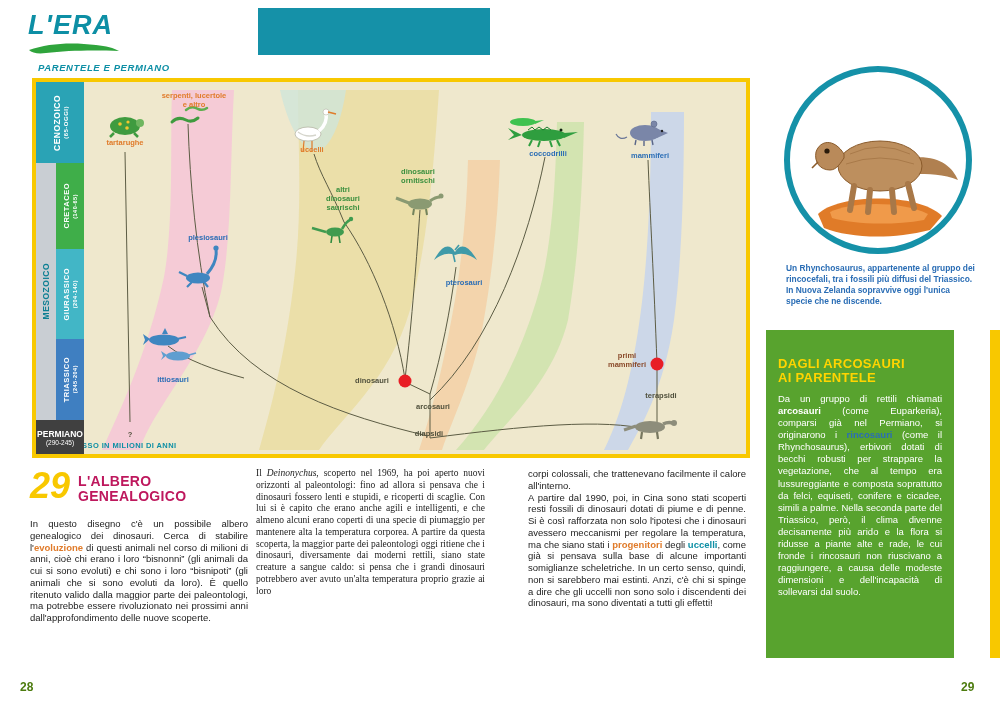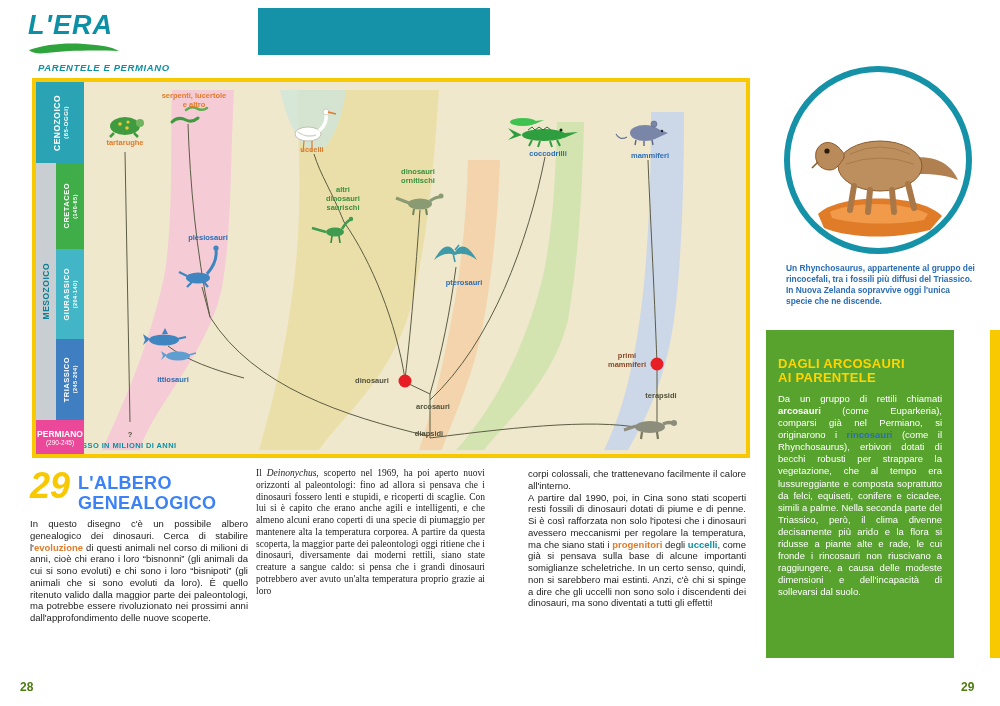--- a/index.html
+++ b/index.html
@@ -28,37 +28,37 @@
   .vname { font-size:8.5px; } .vrange { font-size:6px; }
   .cenozoico { height:81px; background:#2aa3b5; }
   .era-mid { height:257px; display:flex; }
   .mesozoico { width:20px; background:#c9ced3; display:flex; align-items:center; justify-content:center; }
   .mesozoico .vtext { color:#0d7f93; font-size:8.5px; }
   .sub-col { width:28px; display:flex; flex-direction:column; }
   .cretaceo { height:86px; background:#3fae49; }
   .giurassico { height:90px; background:#42b6c6; }
   .triassico { height:81px; background:#3f7fc1; }
   .sub-col .vname { font-size:7.5px; } .sub-col .vrange { font-size:5.5px; }
-  .permiano { height:34px; background:#ec4899; flex-direction:column; gap:0; }
+  .permiano { height:34px; background:#404040; flex-direction:column; gap:0; }
   .permiano .hname { color:#fff; font-weight:bold; font-size:8.5px; }
   .permiano .hrange { color:#fff; font-size:6.5px; }
 
   svg.tree { width:662px; height:372px; display:block; }
   svg.tree text { font-family:"Liberation Sans", sans-serif; font-weight:bold;
                   font-size:7.5px; text-anchor:middle; }
   .lbl-orange{fill:#e07b2a} .lbl-blue{fill:#2a6db5} .lbl-green{fill:#3a8f3e}
   .lbl-dark{fill:#50503c} .lbl-red{fill:#8a4a2a}
   .tempo { fill:#0d8fa5; font-size:7px; text-anchor:start; letter-spacing:.4px; }
   .qmark { fill:#50503c; font-size:12px; }
   .branch { stroke:#5c5c44; stroke-width:1; fill:none; }
 
   
   .article-head { position:absolute; left:30px; top:470px; display:flex; gap:8px; align-items:flex-start; }
   .article-num { color:#f8c800; font-weight:bold; font-style:italic; font-size:36px; line-height:.9; }
-  .article-title { color:#3b82f6; font-weight:bold; font-size:18px; line-height:1.1;
+  .article-title { color:#be185d; font-weight:bold; font-size:14px; line-height:1.1;
                    padding-top:4px; letter-spacing:.3px; }
   .body-col { position:absolute; font-size:9.5px; line-height:1.24; text-align:justify;
               color:#222; white-space:pre-line; }
   .col1 { left:30px;  top:518px; width:218px; }
   .col2 { left:256px; top:468px; width:229px;font-family:Liberation Serif, serif; }
   .col3 { left:528px; top:468px; width:218px; }
 
   
   .circle-illo { position:absolute; left:780px; top:62px; width:196px; height:196px; }
   .caption { position:absolute; left:786px; top:263px; width:192px; color:#2a6db5;

